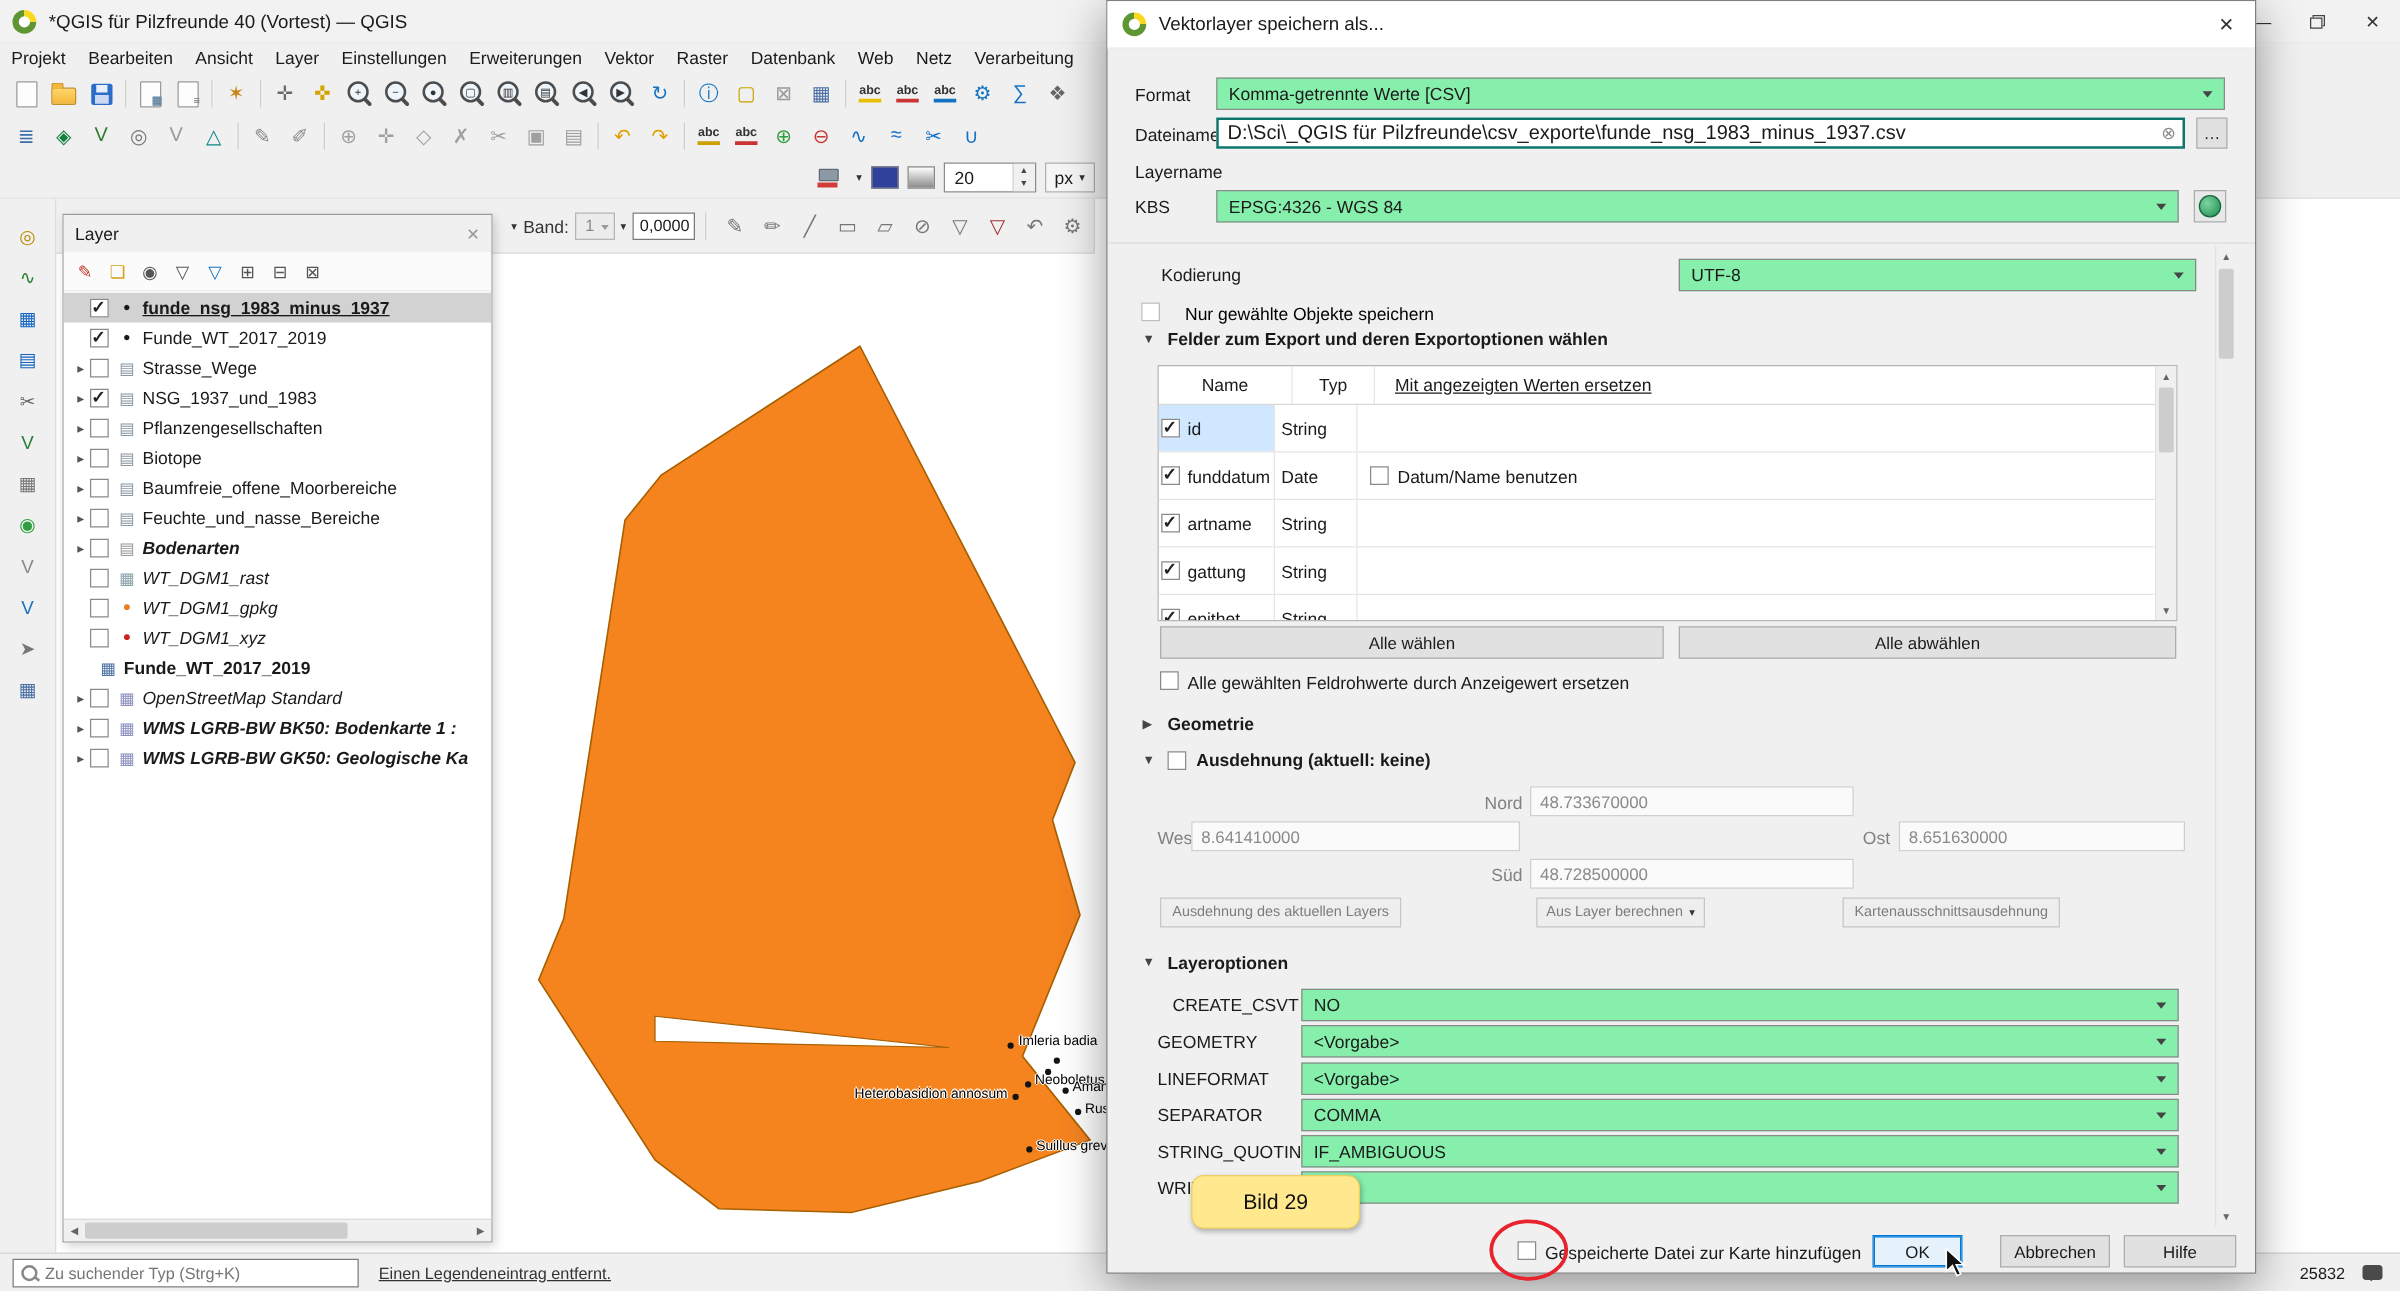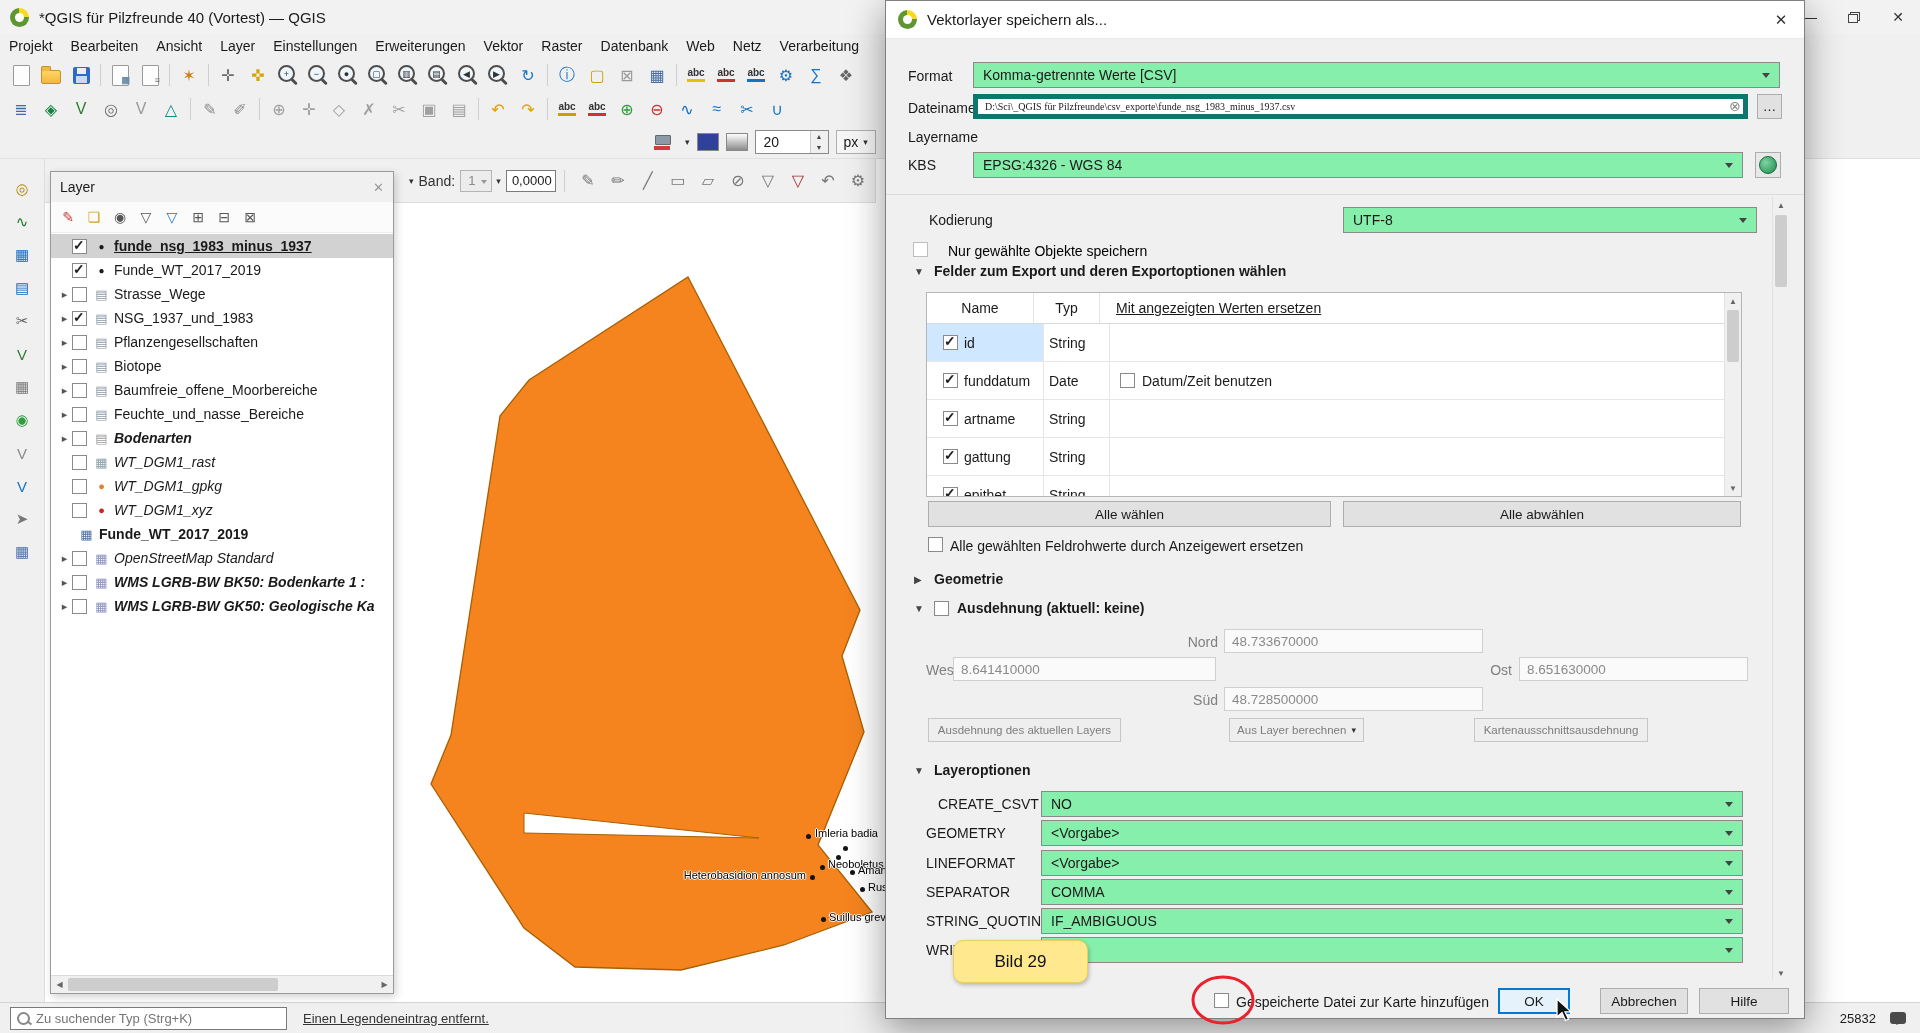--- a/index.html
+++ b/index.html
@@ -102,41 +102,41 @@
           box-shadow:0 10px 35px rgba(0,0,0,.4);z-index:40;font-size:14px;box-sizing:border-box;}
   .dlg-title{height:37px;background:#fff;display:flex;align-items:center;border-bottom:1px solid #e8e8e8;}
   .dlg-title .qlogo{margin-left:12px;}
   .dlg-title-text{margin-left:10px;font-size:15px;}
   .dlg-close{position:absolute;right:0;top:0;width:46px;height:37px;display:flex;align-items:center;justify-content:center;font-size:15px;color:#333;}
   .dlg-label{position:absolute;white-space:nowrap;}
   .dlg-label.gray{color:#808080;}
   .combo{position:absolute;height:26px;background:#86efac;border:1px solid #8a8a8a;display:flex;align-items:center;
          padding:0 24px 0 9px;white-space:nowrap;overflow:hidden;box-sizing:border-box;}
   .combo::after{content:'';position:absolute;right:9px;top:10px;border:4px solid transparent;border-top:5px solid #444;}
-  .tinput{position:absolute;height:25px;background:#fff;border:5px solid #0f766e;font-size:10px;padding:0 20px 0 7px;
-          box-sizing:border-box;font-family:Liberation Serif, serif;color:#1a1a1a;}
+  .tinput{position:absolute;height:25px;background:#fff;border:2px solid #0f766e;font-size:16px;padding:0 20px 0 7px;
+          box-sizing:border-box;font-family:Liberation Sans, sans-serif;color:#1a1a1a;}
   .clear-x{position:absolute;color:#8a8a8a;font-size:14px;}
   .btn{position:absolute;height:26px;background:#e1e1e1;border:1px solid #adadad;display:flex;align-items:center;
        justify-content:center;font-size:13.5px;box-sizing:border-box;white-space:nowrap;}
   .btn.default{background:#e5f1fb;border:1px solid #0078d7;box-shadow:inset 0 0 0 1px #0078d7;}
   .btn.dis{color:#7d7d7d;background:#eeeeee;border-color:#c6c6c6;font-size:11.5px;}
   .sect{position:absolute;display:flex;align-items:center;font-weight:bold;gap:8px;}
   .sect .arrow{font-size:10px;color:#444;font-weight:normal;width:12px;}
   .ext-input{position:absolute;height:24px;background:#fafafa;border:1px solid #cfcfcf;color:#8a8a8a;
              display:flex;align-items:center;padding-left:7px;font-size:13.5px;box-sizing:border-box;}
   .groove{position:absolute;left:0;top:193px;width:100%;border-top:1px solid #dcdcdc;}
   .vscroll{position:absolute;width:16px;background:#f0f0f0;border-left:1px solid #e2e2e2;}
   .vthumb{position:absolute;left:2px;width:12px;background:#cdcdcd;border-radius:2px;}
   .vs-btn{position:absolute;left:0;width:16px;height:16px;display:flex;align-items:center;justify-content:center;font-size:8px;color:#666;}
   
   .ftable{position:absolute;left:40px;top:291px;width:816px;height:205px;background:#fff;border:1px solid #b5b5b5;overflow:hidden;box-sizing:border-box;}
   .ft-head{display:flex;height:30px;border-bottom:1px solid #d9d9d9;align-items:center;font-size:14px;}
   .ft-hc{height:100%;display:flex;align-items:center;justify-content:center;border-right:1px solid #e6e6e6;box-sizing:border-box;}
   .ft-row{display:flex;height:37px;border-bottom:1px solid #e6e6e6;align-items:stretch;}
-  .ft-c1{width:117px;display:flex;align-items:center;gap:6px;padding-left:16px;border-right:1px solid #e6e6e6;box-sizing:border-box;}
+  .ft-c1{width:93px;display:flex;align-items:center;gap:6px;padding-left:2px;border-right:1px solid #e6e6e6;box-sizing:border-box;}
   .ft-c1.selcell{background:#cfe8ff;}
   .ft-c2{width:66px;display:flex;align-items:center;padding-left:5px;border-right:1px solid #e6e6e6;box-sizing:border-box;}
   .ft-c3{flex:1;display:flex;align-items:center;gap:7px;padding-left:10px;}
   .ftable .vscroll{right:0;top:0;bottom:0;}
   
   .sticker{position:absolute;left:953px;top:940px;width:133px;height:41px;background:#ffe88d;border:1px solid #ecd05e;
            border-radius:10px;display:flex;align-items:center;justify-content:center;font-size:17px;color:#111;
            box-shadow:1px 2px 4px rgba(0,0,0,.25);z-index:50;}
   .redcircle{position:absolute;left:1188px;top:972px;z-index:55;}
   .cursor{position:absolute;left:1556px;top:998px;z-index:60;}
@@ -563,21 +563,21 @@
             <div class="ft-c3" style="margin-right: 16px;"></div>
           </div>
           <div class="ft-row">
             <div class="ft-c1">
               <span class="cb checked"></span>
               <span>funddatum</span>
             </div>
             <div class="ft-c2">Date</div>
             <div class="ft-c3" style="margin-right: 16px;">
               <span class="cb"></span>
-              <span>Datum/Zeit benutzen</span>
+              <span>Datum/Name benutzen</span>
             </div>
           </div>
           <div class="ft-row">
             <div class="ft-c1">
               <span class="cb checked"></span>
               <span>artname</span>
             </div>
             <div class="ft-c2">String</div>
             <div class="ft-c3" style="margin-right: 16px;"></div>
           </div>

